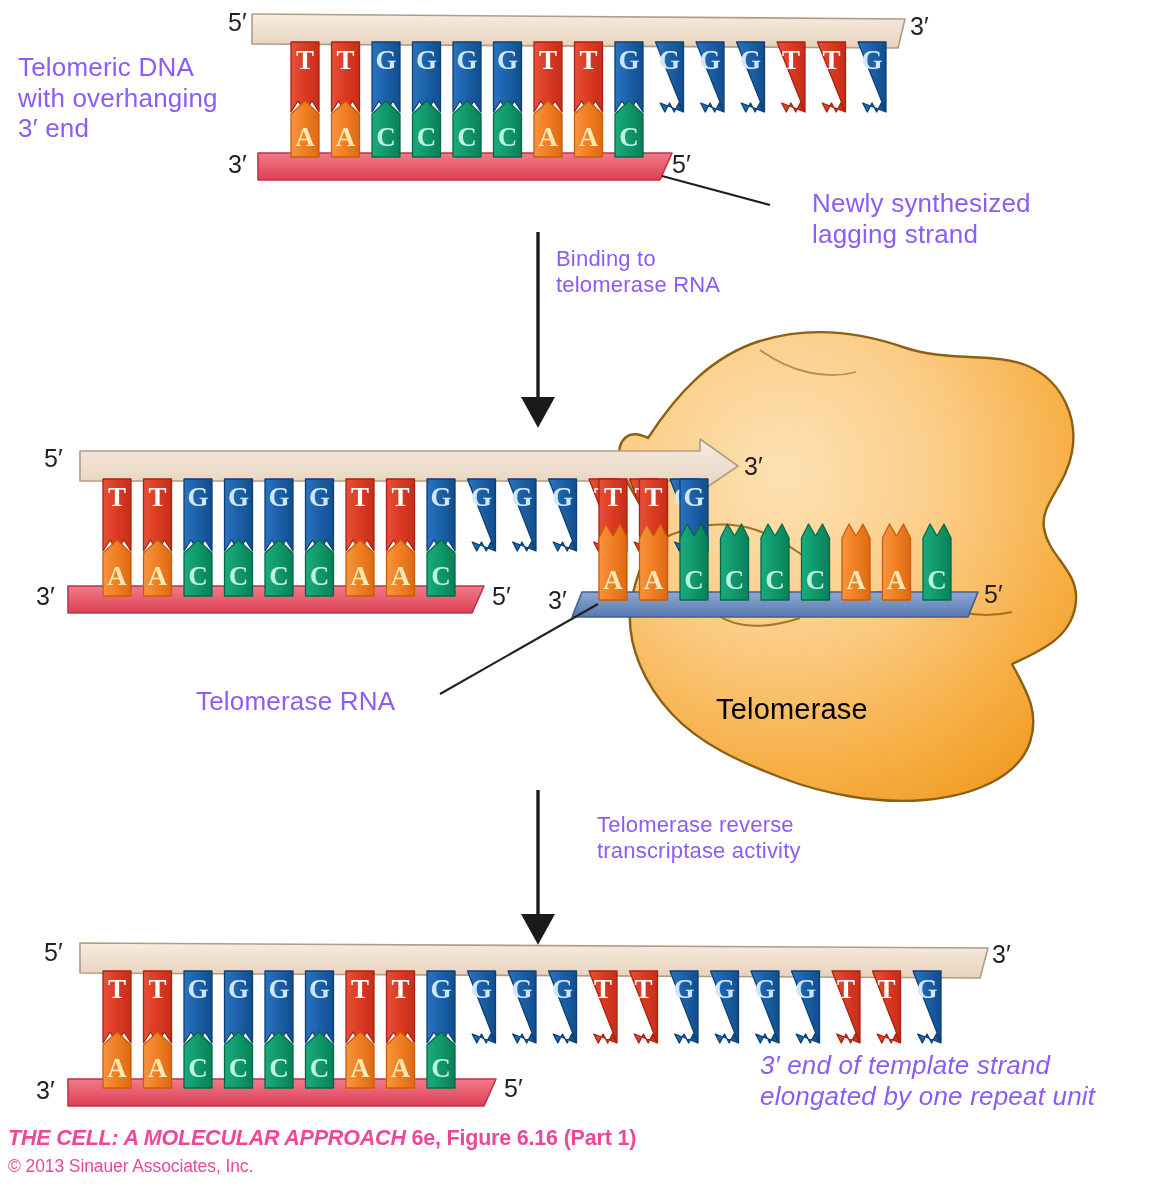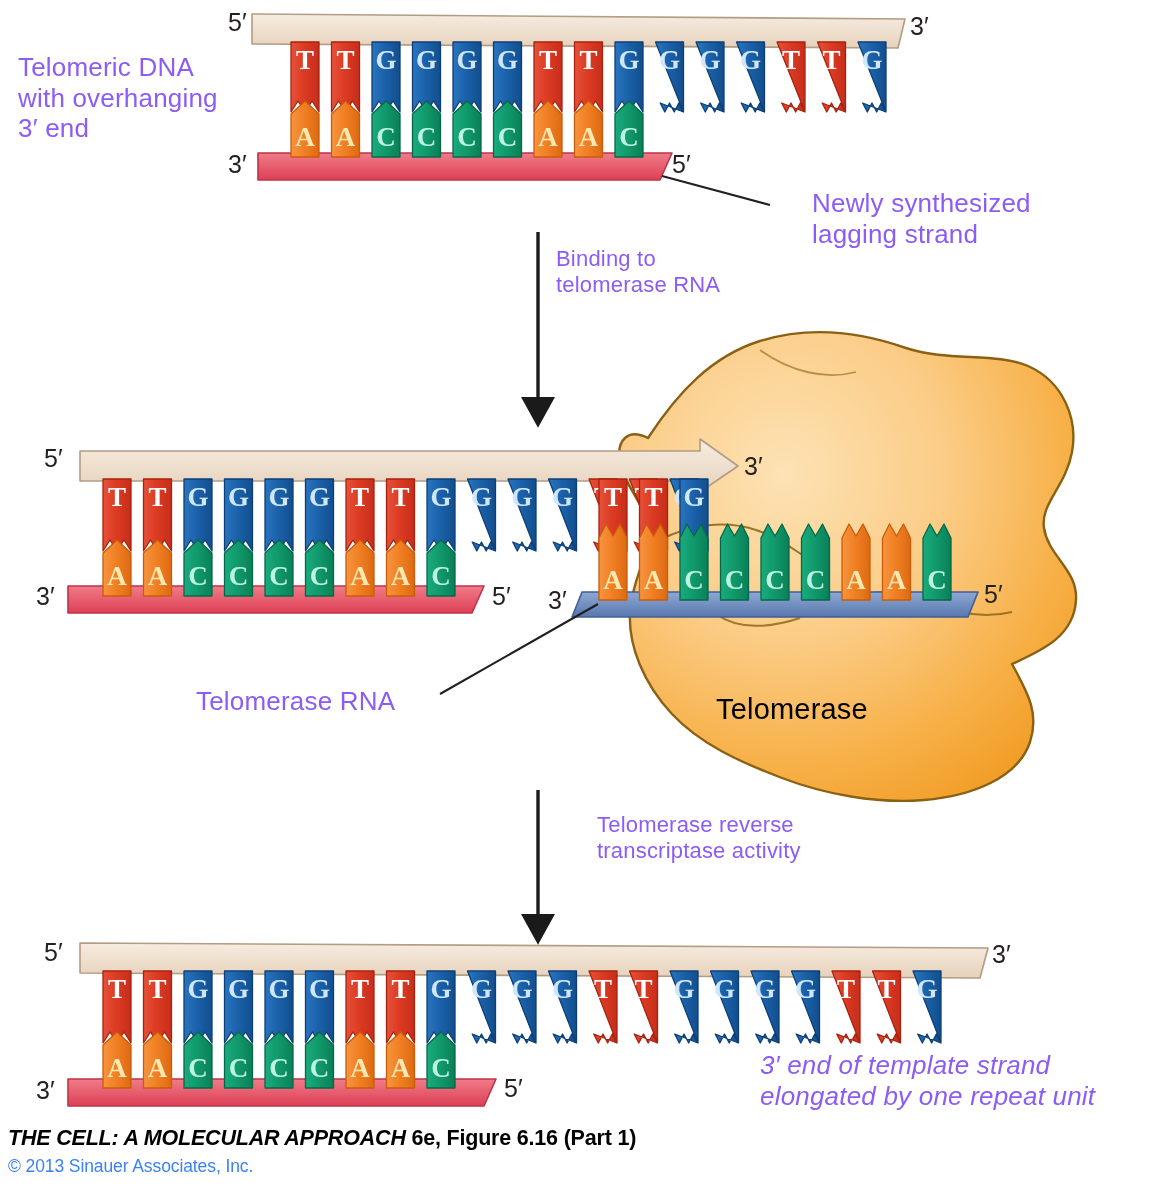--- a/index.html
+++ b/index.html
@@ -28,27 +28,27 @@
     color:#231f20;
     letter-spacing:0;
   }
   .stagelbl{font-size:26px;}
   .arrowlbl{font-size:22px;}
   .enzlbl{font-size:29px;color:#000000;}
   .footer1{
     position:absolute;left:8px;top:1126px;
     font-family:"Liberation Sans", sans-serif;
     font-style:italic;font-weight:bold;font-size:21.5px;
-    color:#000000;letter-spacing:-.2px;white-space:nowrap;
+    color:#ec4899;letter-spacing:-.2px;white-space:nowrap;
   }
   .footer1 .reg{font-style:normal;}
   .footer2{
     position:absolute;left:8px;top:1156px;
     font-family:"Liberation Sans", sans-serif;
-    font-size:17.5px;color:#3b82f6;letter-spacing:-.1px;white-space:nowrap;
+    font-size:17.5px;color:#ec4899;letter-spacing:-.1px;white-space:nowrap;
   }
 </style>
 </head>
 <body>
 
 <svg id="fig" viewBox="0 0 1154 1200">
   <defs>
     <linearGradient id="gTop" x1="0" y1="0" x2="0" y2="1">
       <stop offset="0" stop-color="#f7ece0"></stop>
       <stop offset="1" stop-color="#e6d2bc"></stop>

